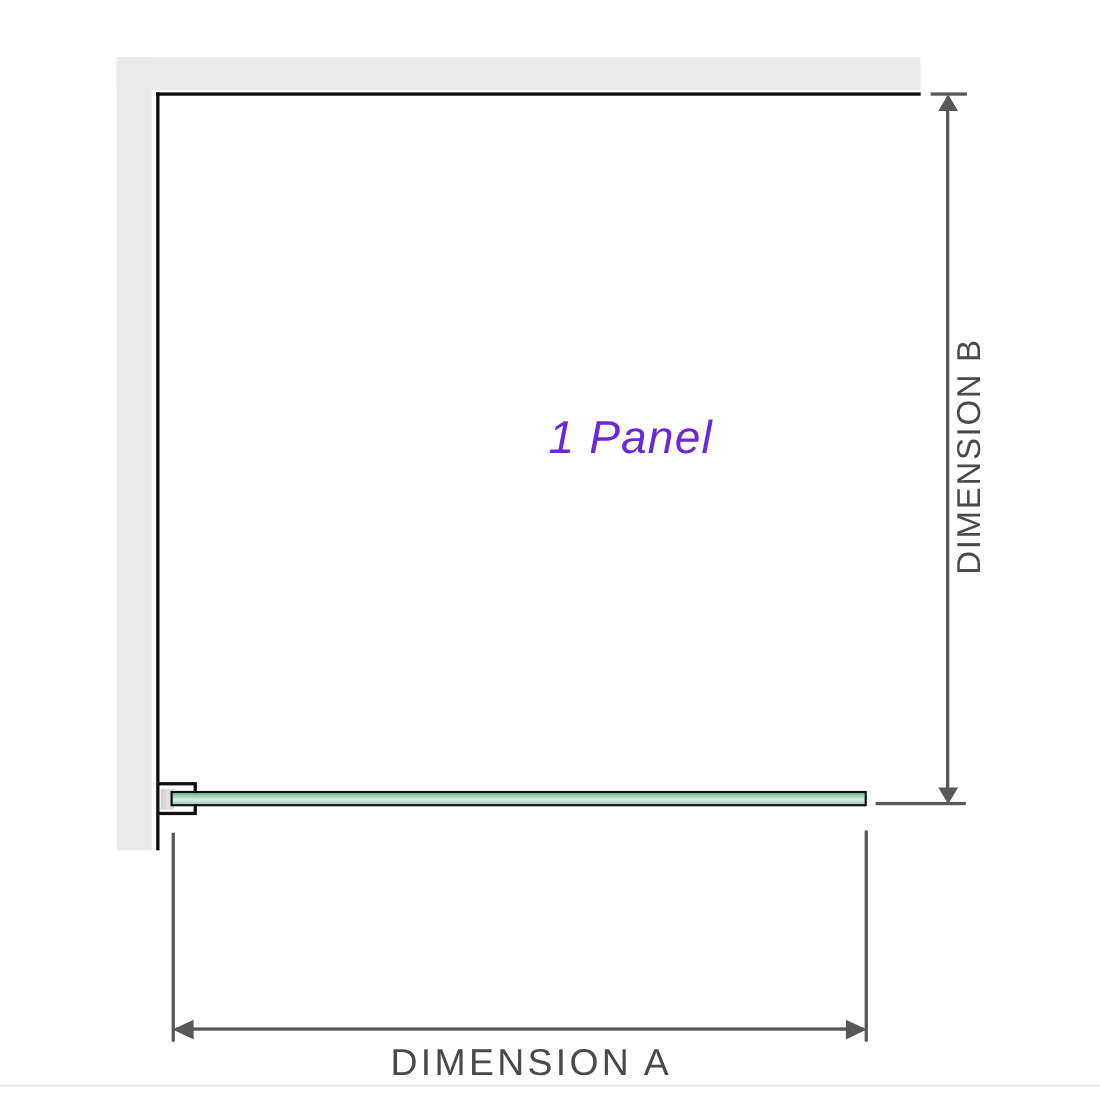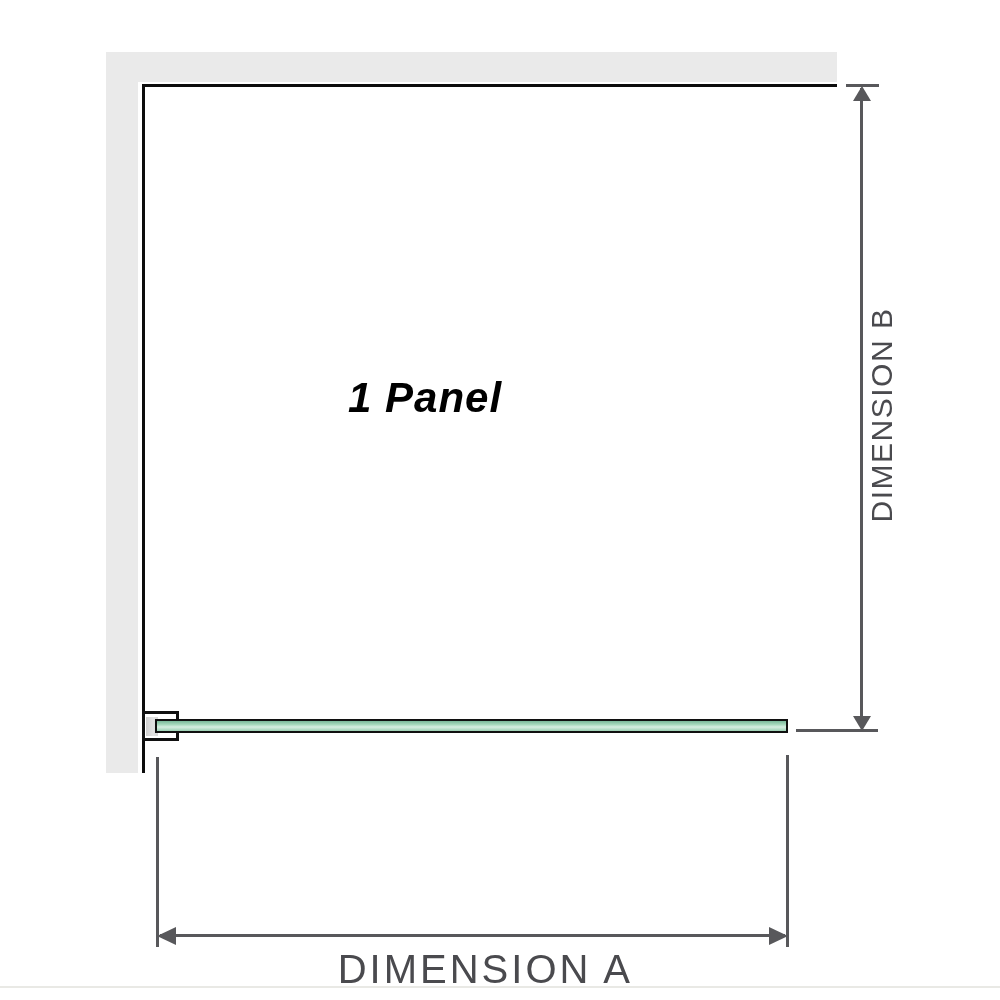--- a/index.html
+++ b/index.html
@@ -20,24 +20,24 @@
   .panel-outline{
     left:142px;top:84px;width:695px;height:689px;
     border-top:3px solid #0c0c0c;
     border-left:3px solid #0c0c0c;
     box-sizing:border-box;
   }
 
   
   .panel-label{
     left:348px;top:370px;width:300px;height:56px;line-height:56px;
-    text-align:left;
-    font-size:42px;font-style:italic;font-weight:bold;
+    text-align:right;
+    font-size:42px;font-style:italic;font-weight:normal;
     letter-spacing:1px;
-    color:#000000;
+    color:#6d28d9;
   }
 
   
   .wall-bracket{
     left:142px;top:711px;width:37px;height:30px;
     border:3px solid #101010;background:#ffffff;
     box-sizing:border-box;z-index:4;
   }
   .bracket-pad{
     position:absolute;left:1px;top:3px;width:12px;height:19px;
@@ -88,22 +88,22 @@
     border-top:9px solid transparent;border-bottom:9px solid transparent;
     border-right:19px solid #58585b;
   }
   .dima-arrow-right{
     left:769px;top:927px;width:0;height:0;
     border-top:9px solid transparent;border-bottom:9px solid transparent;
     border-left:19px solid #58585b;
   }
   .dima-label{
     left:333px;top:947px;width:300px;
-    text-align:right;
-    font-size:40px;letter-spacing:3px;
+    text-align:center;
+    font-size:34px;letter-spacing:3px;
   }
 
   
   .bottom-divider{left:0;top:986px;width:1000px;height:2px;background:#e9e9e5;}
 </style>
 </head>
 <body>
 
 <div class="abs wall-top"></div>
 <div class="abs wall-left"></div>

